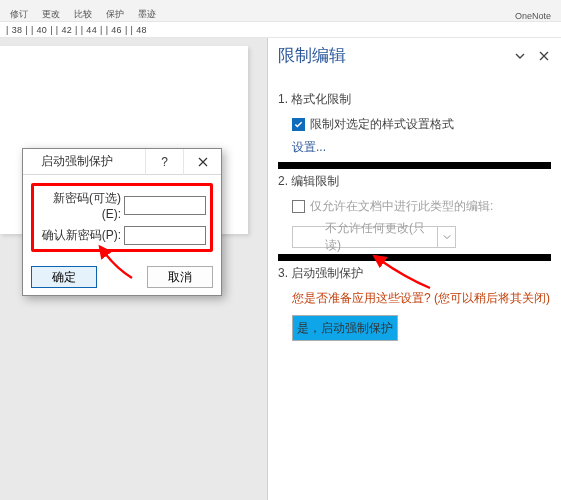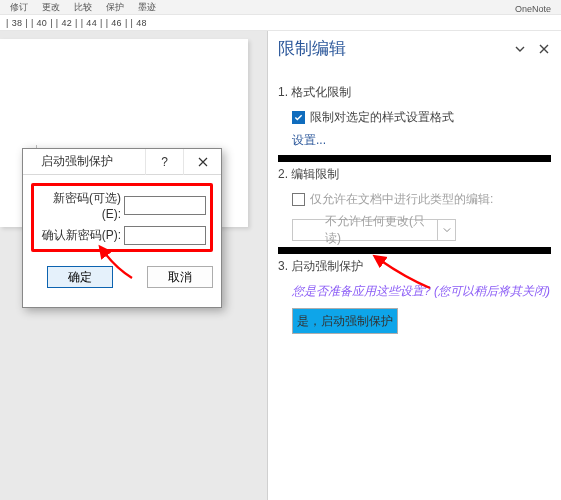--- a/index.html
+++ b/index.html
@@ -1,18 +1,18 @@
 <!DOCTYPE html>
 <html><head>
   <meta charset="utf-8">
   <style>
     * { margin: 0; padding: 0; box-sizing: border-box; font-family: "Microsoft YaHei", "Segoe UI", sans-serif; }
     body { width: 561px; height: 500px; background: #fff; overflow: hidden; position: relative; font-size: 12px; }
 
-    .top-strip { height: 15px; background: #f3f3f3; border-bottom: 1px solid #e6e6e6; display: flex; align-items: flex-end; padding-left: 10px; color: #555; font-size: 9px; }
+    .top-strip { height: 22px; background: #f3f3f3; border-bottom: 1px solid #e6e6e6; display: flex; align-items: flex-end; padding-left: 10px; color: #555; font-size: 9px; }
     .top-strip span { margin-right: 14px; }
 
     .ruler { height: 16px; background: #fff; border-bottom: 1px solid #e6e6e6; display: flex; align-items: center; padding-left: 6px; color: #444; font-size: 9px; letter-spacing: 0.3px; }
     .ruler span.tick { margin-right: 1px; }
     .ruler .gap { display:inline-block; width:2px; }
 
     .main { display: flex; height: calc(500px - 26px); }
 
     .doc-area { width: 268px; background: #e9e9e9; position: relative; border-right: 1px solid #d0d0d0; }
     .page { position: absolute; top: 8px; left: 0; width: 248px; height: 188px; background: #fff; box-shadow: 2px 2px 4px rgba(0,0,0,0.12); }
@@ -35,35 +35,35 @@
     .chk.checked svg { width: 9px; height: 9px; }
     .chk-label { color: #444; }
     .chk-label.disabled { color: #a0a0a0; }
     .link { color: #2b579a; cursor: pointer; }
 
     .combo { display: inline-flex; align-items: center; border: 1px solid #c8c8c8; height: 22px; margin-top: 4px; padding-left: 24px; }
     .combo-text { padding: 0 8px; color: #a0a0a0; width: 120px; }
     .combo-btn { width: 18px; height: 100%; border-left: 1px solid #c8c8c8; display: flex; align-items: center; justify-content: center; }
     .combo-btn svg { width: 8px; height: 8px; }
 
-    .desc { color: #8b5cf6; margin-bottom: 8px; font-style: italic; }
+    .desc { color: #c2410c; margin-bottom: 8px; }
     .big-btn { display: inline-flex; align-items: center; justify-content: center; border: 1px solid #adadad; background: #0ea5e9; height: 26px; padding: 0 4px; font-size: 12px; color: #333; }
 
     
     .dialog { position: absolute; left: 22px; top: 148px; width: 200px; background: #fff; border: 1px solid #888; box-shadow: 3px 3px 9px rgba(0,0,0,0.3); }
     .dlg-title { display: flex; align-items: center; height: 26px; border-bottom: 1px solid #d9d9d9; position: relative; }
     .dlg-title-text { padding-left: 18px; font-size: 12px; color: #333; flex: 1; }
     .dlg-help, .dlg-close { width: 38px; height: 26px; display: flex; align-items: center; justify-content: center; border-left: 1px solid #e6e6e6; font-size: 12px; color: #333; }
     .dlg-close svg { width: 10px; height: 10px; }
     .dlg-body { padding: 8px; }
     .red-box { border: 3px solid #ff0000; padding: 4px 4px; border-radius: 2px; }
     .form-row { display: flex; align-items: center; margin-bottom: 5px; }
     .form-label { width: 86px; text-align: right; font-size: 12px; color: #333; padding-right: 3px; }
     .form-input { flex: 1; height: 19px; border: 1px solid #7a7a7a; background: #fff; }
-    .dlg-buttons { display: flex; justify-content: flex-end; gap: 34px; padding: 6px 8px 19px 8px; }
+    .dlg-buttons { display: flex; justify-content: space-between; gap: 34px; padding: 6px 8px 7px 8px; }
     .dlg-btn { width: 66px; height: 22px; border: 1px solid #adadad; background: #fdfdfd; font-size: 12px; display: inline-flex; align-items: center; justify-content: center; }
     .dlg-btn.primary { border: 1px solid #0c63b0; background: #e5f1fb; }
 
     
     .arrow { position: absolute; pointer-events: none; }
     .arrow svg { overflow: visible; }
   </style>
 </head>
 <body>
 

